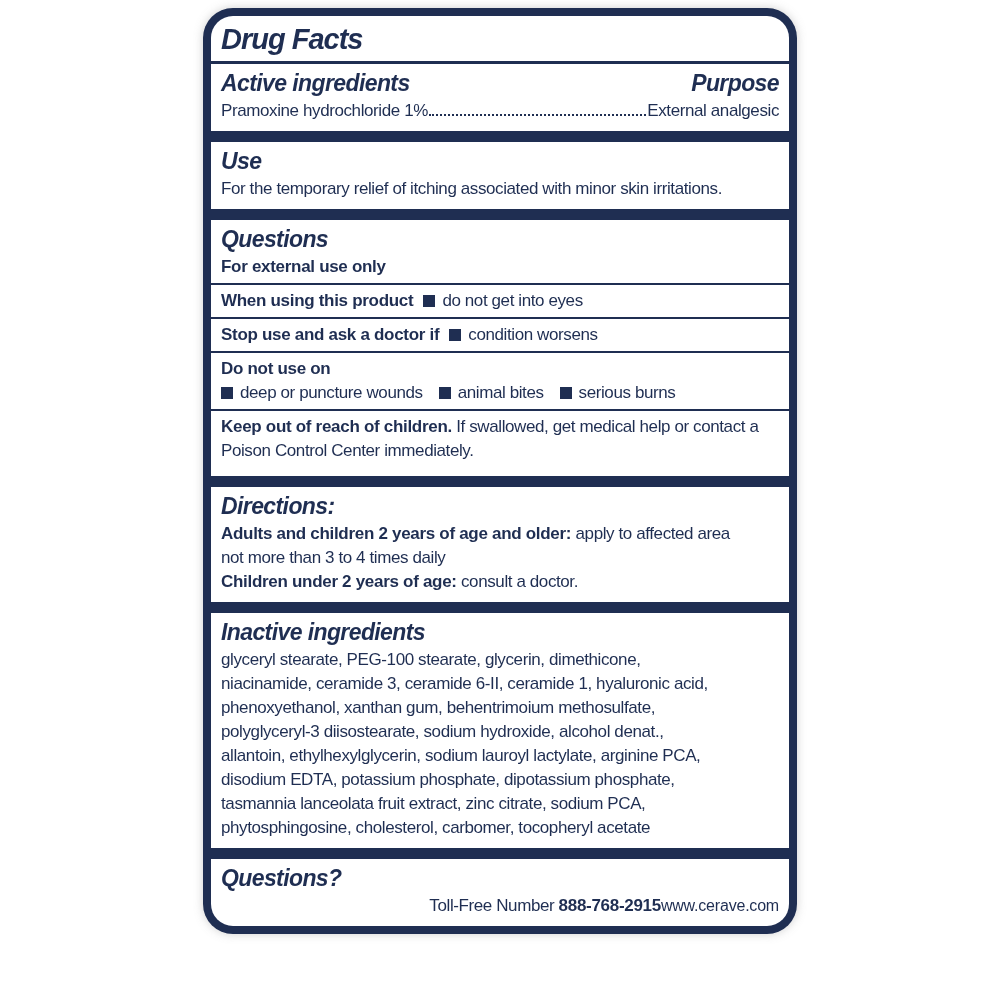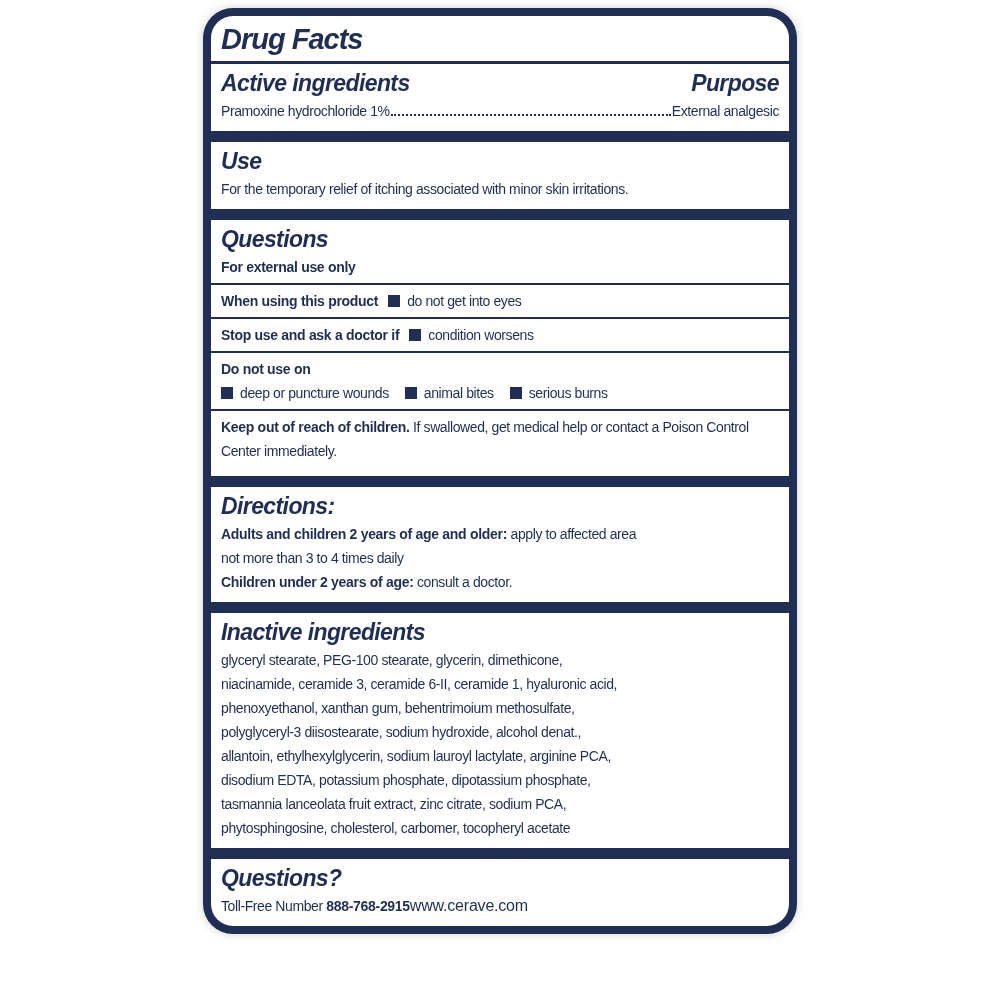--- a/index.html
+++ b/index.html
@@ -51,21 +51,21 @@
     line-height:38px;
   }
   .h2{
     font-size:23px;
     font-weight:bold;
     font-style:italic;
     letter-spacing:-0.6px;
     line-height:31px;
   }
   .body, .bold-lead{
-    font-size:14px;
+    font-size:17px;
     letter-spacing:-0.4px;
     line-height:24px;
   }
   .bold-lead{font-weight:bold;letter-spacing:-0.3px;}
   .ai-row{
     display:flex;
     justify-content:space-between;
     align-items:flex-end;
     line-height:27px;
   }
@@ -89,21 +89,21 @@
   }
   .inline-row{white-space:nowrap;}
   .lead-gap{margin-right:10px;margin-top:8px;}
   .hang{
     padding-left:19px;
     text-indent:-19px;
   }
   .bullet-triplet .trip{margin-right:16px;white-space:nowrap;}
   .foot-row{
     display:flex;
-    justify-content:flex-start;
+    justify-content:flex-end;
     align-items:baseline;
     line-height:24px;
   }
   .site{font-size:16px;letter-spacing:-0.2px;}
   .pad-b0{padding-bottom:5px;}
 </style>
 </head>
 <body>
 
 <div class="stage">

